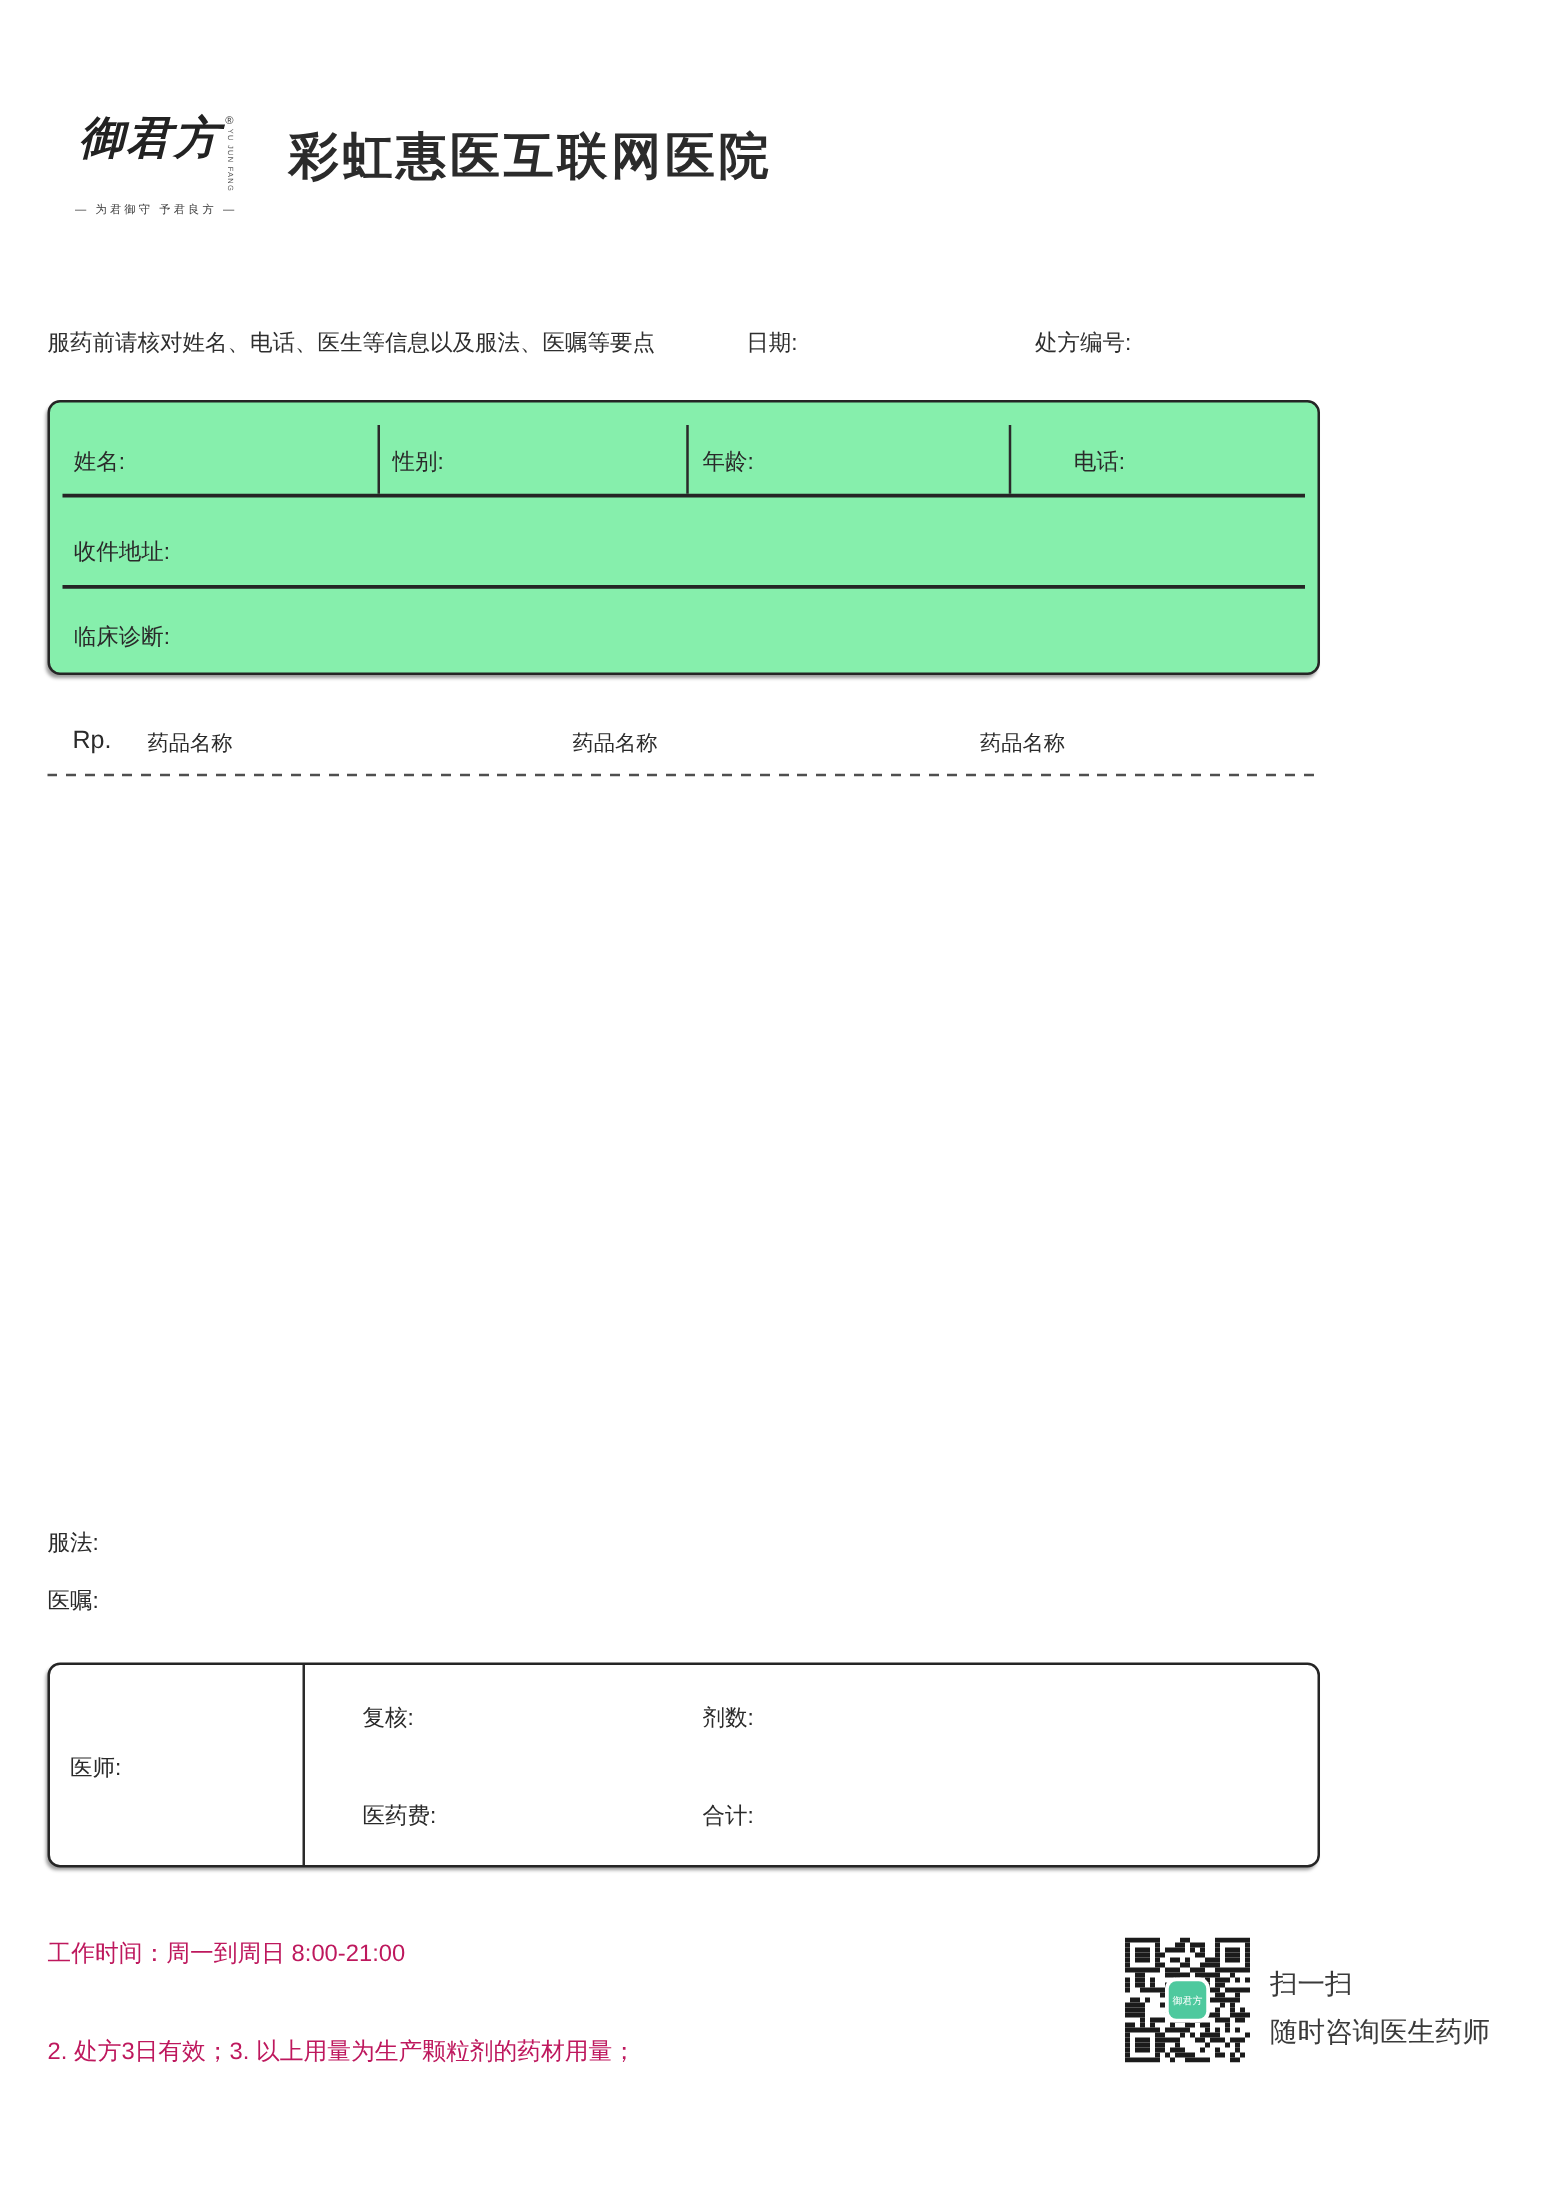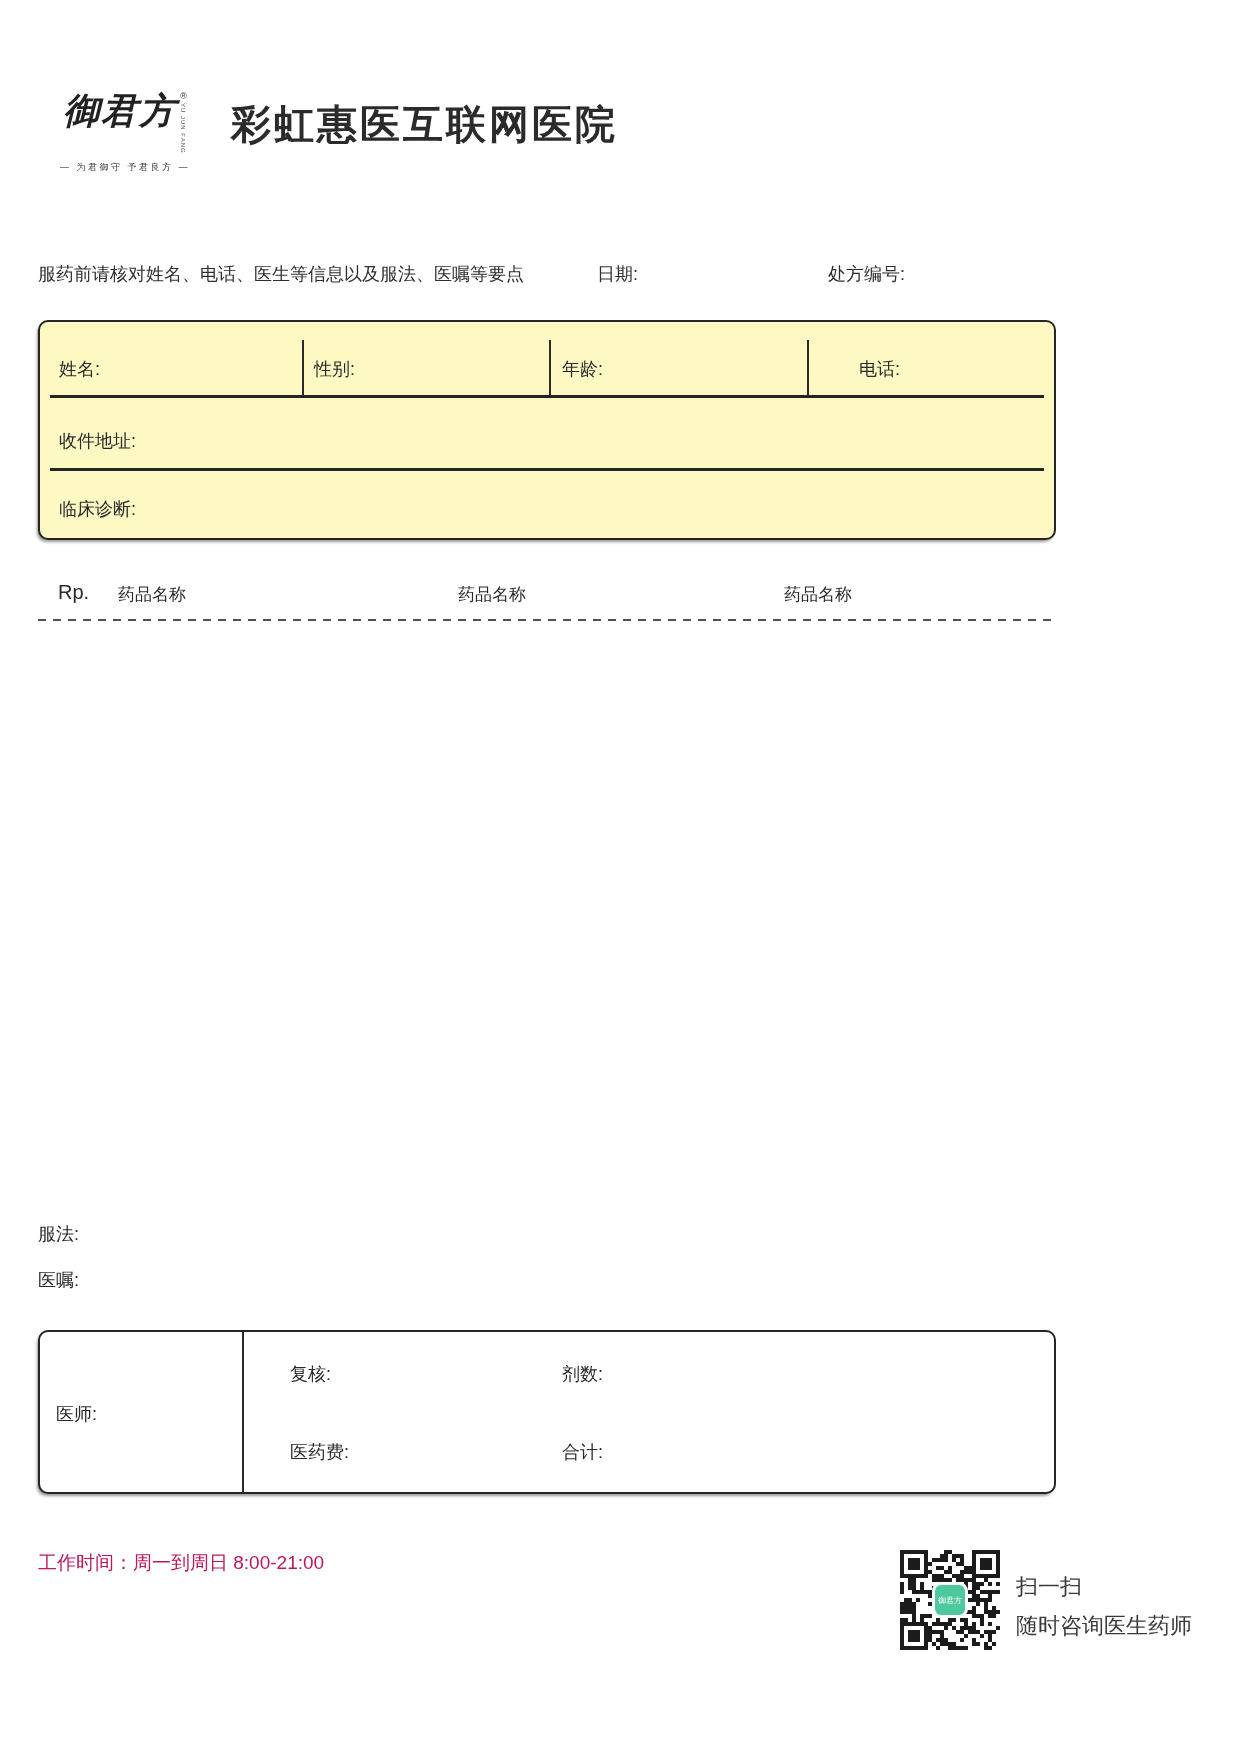--- a/index.html
+++ b/index.html
@@ -29,21 +29,21 @@
 
   
   .notice-row { position:absolute; left:38px; top:262px; width:1018px; height:24px; font-size:18px; color:#2e2e2e; }
   .notice-text { position:absolute; left:0; top:0; white-space:nowrap; }
   .date-label { position:absolute; left:559px; top:0; }
   .rxno-label { position:absolute; left:790px; top:0; }
 
   
   .patient-box {
     position:absolute; left:38px; top:320px; width:1018px; height:220px;
-    border:2.5px solid #252525; border-radius:10px; background:#fef9c3;
+    border:2.5px solid #252525; border-radius:10px; background:#86efac;
     box-shadow:-2px 3px 3px -1px rgba(0,0,0,0.40);
   }
   .patient-box .lbl { position:absolute; font-size:18px; color:#2a2a2a; white-space:nowrap; }
   .vdiv { position:absolute; width:2px; background:#2a2a2a; top:18px; height:55px; }
   .hline { position:absolute; left:10px; right:10px; height:2.5px; background:#252525; }
 
   
   .rp-row { position:absolute; left:38px; top:581px; width:1018px; height:26px; }
   .rp-label { position:absolute; left:20px; top:0; font-size:20px; color:#2a2a2a; }
   .drug-col { position:absolute; top:2px; font-size:17px; color:#2a2a2a; }
@@ -131,20 +131,21 @@
   <div class="sign-box">
     <span class="sign-vdiv"></span>
     <span class="lbl" style="left:16px;  top:30px;margin-top:40px;">医师:</span>
     <span class="lbl" style="left:250px; top:30px;">复核:</span>
     <span class="lbl" style="left:522px; top:30px;">剂数:</span>
     <span class="lbl" style="left:250px; top:108px;">医药费:</span>
     <span class="lbl" style="left:522px; top:108px;">合计:</span>
   </div>
 
   <div class="footer-line fl1">工作时间：周一到周日  8:00-21:00</div>
+  <div class="footer-line fl3">2. 处方3日有效；3. 以上用量为生产颗粒剂的药材用量；</div>
 
   <div class="qr-wrap">
     <span><svg xmlns="http://www.w3.org/2000/svg" width="100" height="100" viewBox="0 0 100 100" fill="#1b1b1b">
           <rect x="0" y="0" width="4" height="4"></rect>
           <rect x="4" y="0" width="4" height="4"></rect>
           <rect x="8" y="0" width="4" height="4"></rect>
           <rect x="12" y="0" width="4" height="4"></rect>
           <rect x="16" y="0" width="4" height="4"></rect>
           <rect x="20" y="0" width="4" height="4"></rect>
           <rect x="24" y="0" width="4" height="4"></rect>

